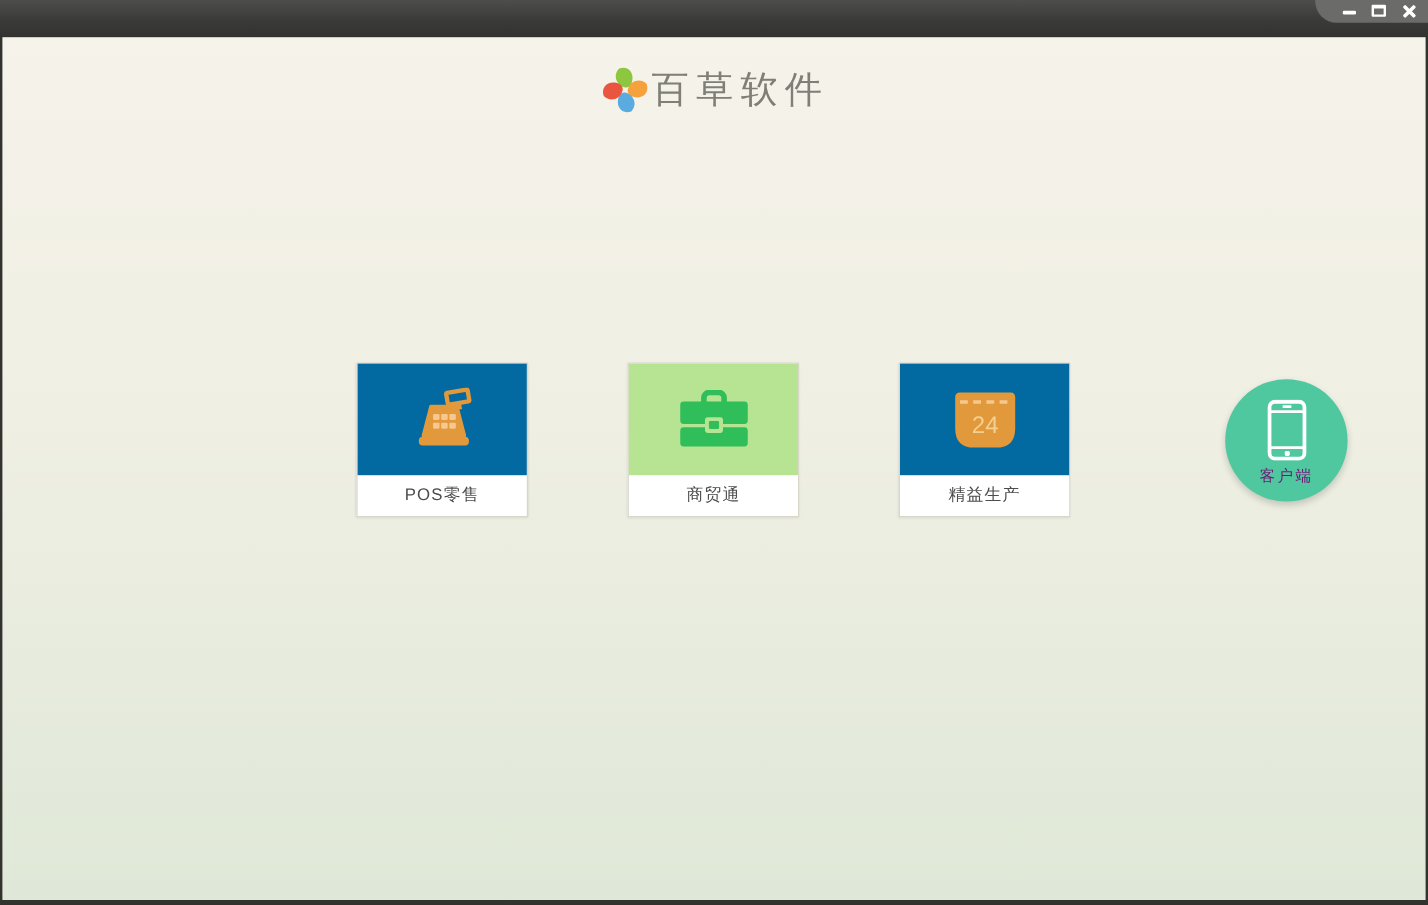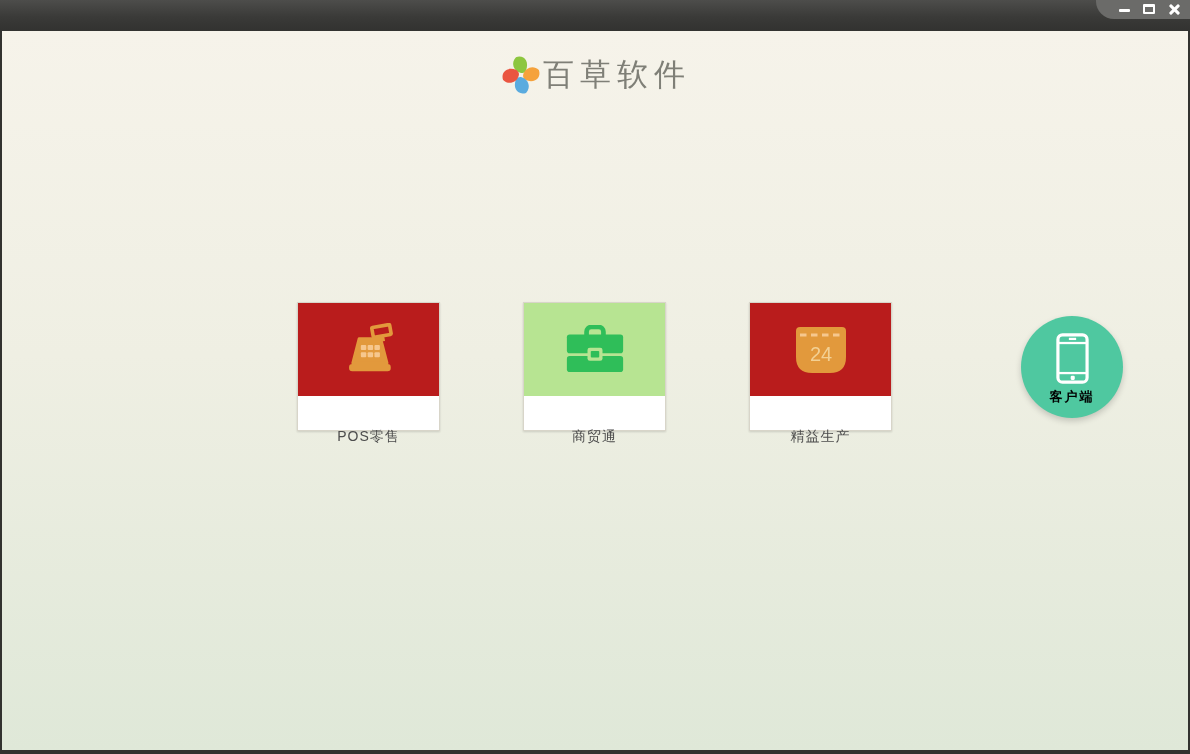--- a/index.html
+++ b/index.html
@@ -59,38 +59,38 @@
     background: #fff; border: 1px solid #d8d5c9;
     box-shadow: 0 1px 2px rgba(0,0,0,0.14);
     cursor: pointer;
   }
   .card-pos   { left: 295px; }
   .card-trade { left: 521px; text-align: center; }
   .card-lean  { left: 747px; }
   .tile {
     height: 93px; display: flex; align-items: center; justify-content: center;
   }
-  .tile-orange { background: #b91c1c; }
+  .tile-orange { background: #0369a1; }
   .tile-green  { background: #b7e492; }
   .card-label {
     height: 34px; display: flex; align-items: center; justify-content: center;
-    font-size: 14px; color: #4c4c4c; letter-spacing: 1px; margin-top: 24px;
+    font-size: 14px; color: #4c4c4c; letter-spacing: 1px;
   }
 
   
   .client-btn {
     position: absolute; left: 1019px; top: 285px;
     width: 102px; height: 102px; border-radius: 50%;
     background: #4fc8a0; border: none; cursor: pointer;
     display: flex; flex-direction: column; align-items: center; justify-content: center;
     box-shadow: 0 3px 6px rgba(0,0,0,0.18);
     padding-top: 4px;
   }
   .client-label {
-    color: #000000; font-size: 13px; font-weight: bold;
+    color: #701a75; font-size: 13px; font-weight: normal;
     letter-spacing: 2px; margin-top: 4px;
   }
 </style>
 </head>
 <body>
 
 <div>
 
   <div class="titlebar">
     <div class="corner-tab">

